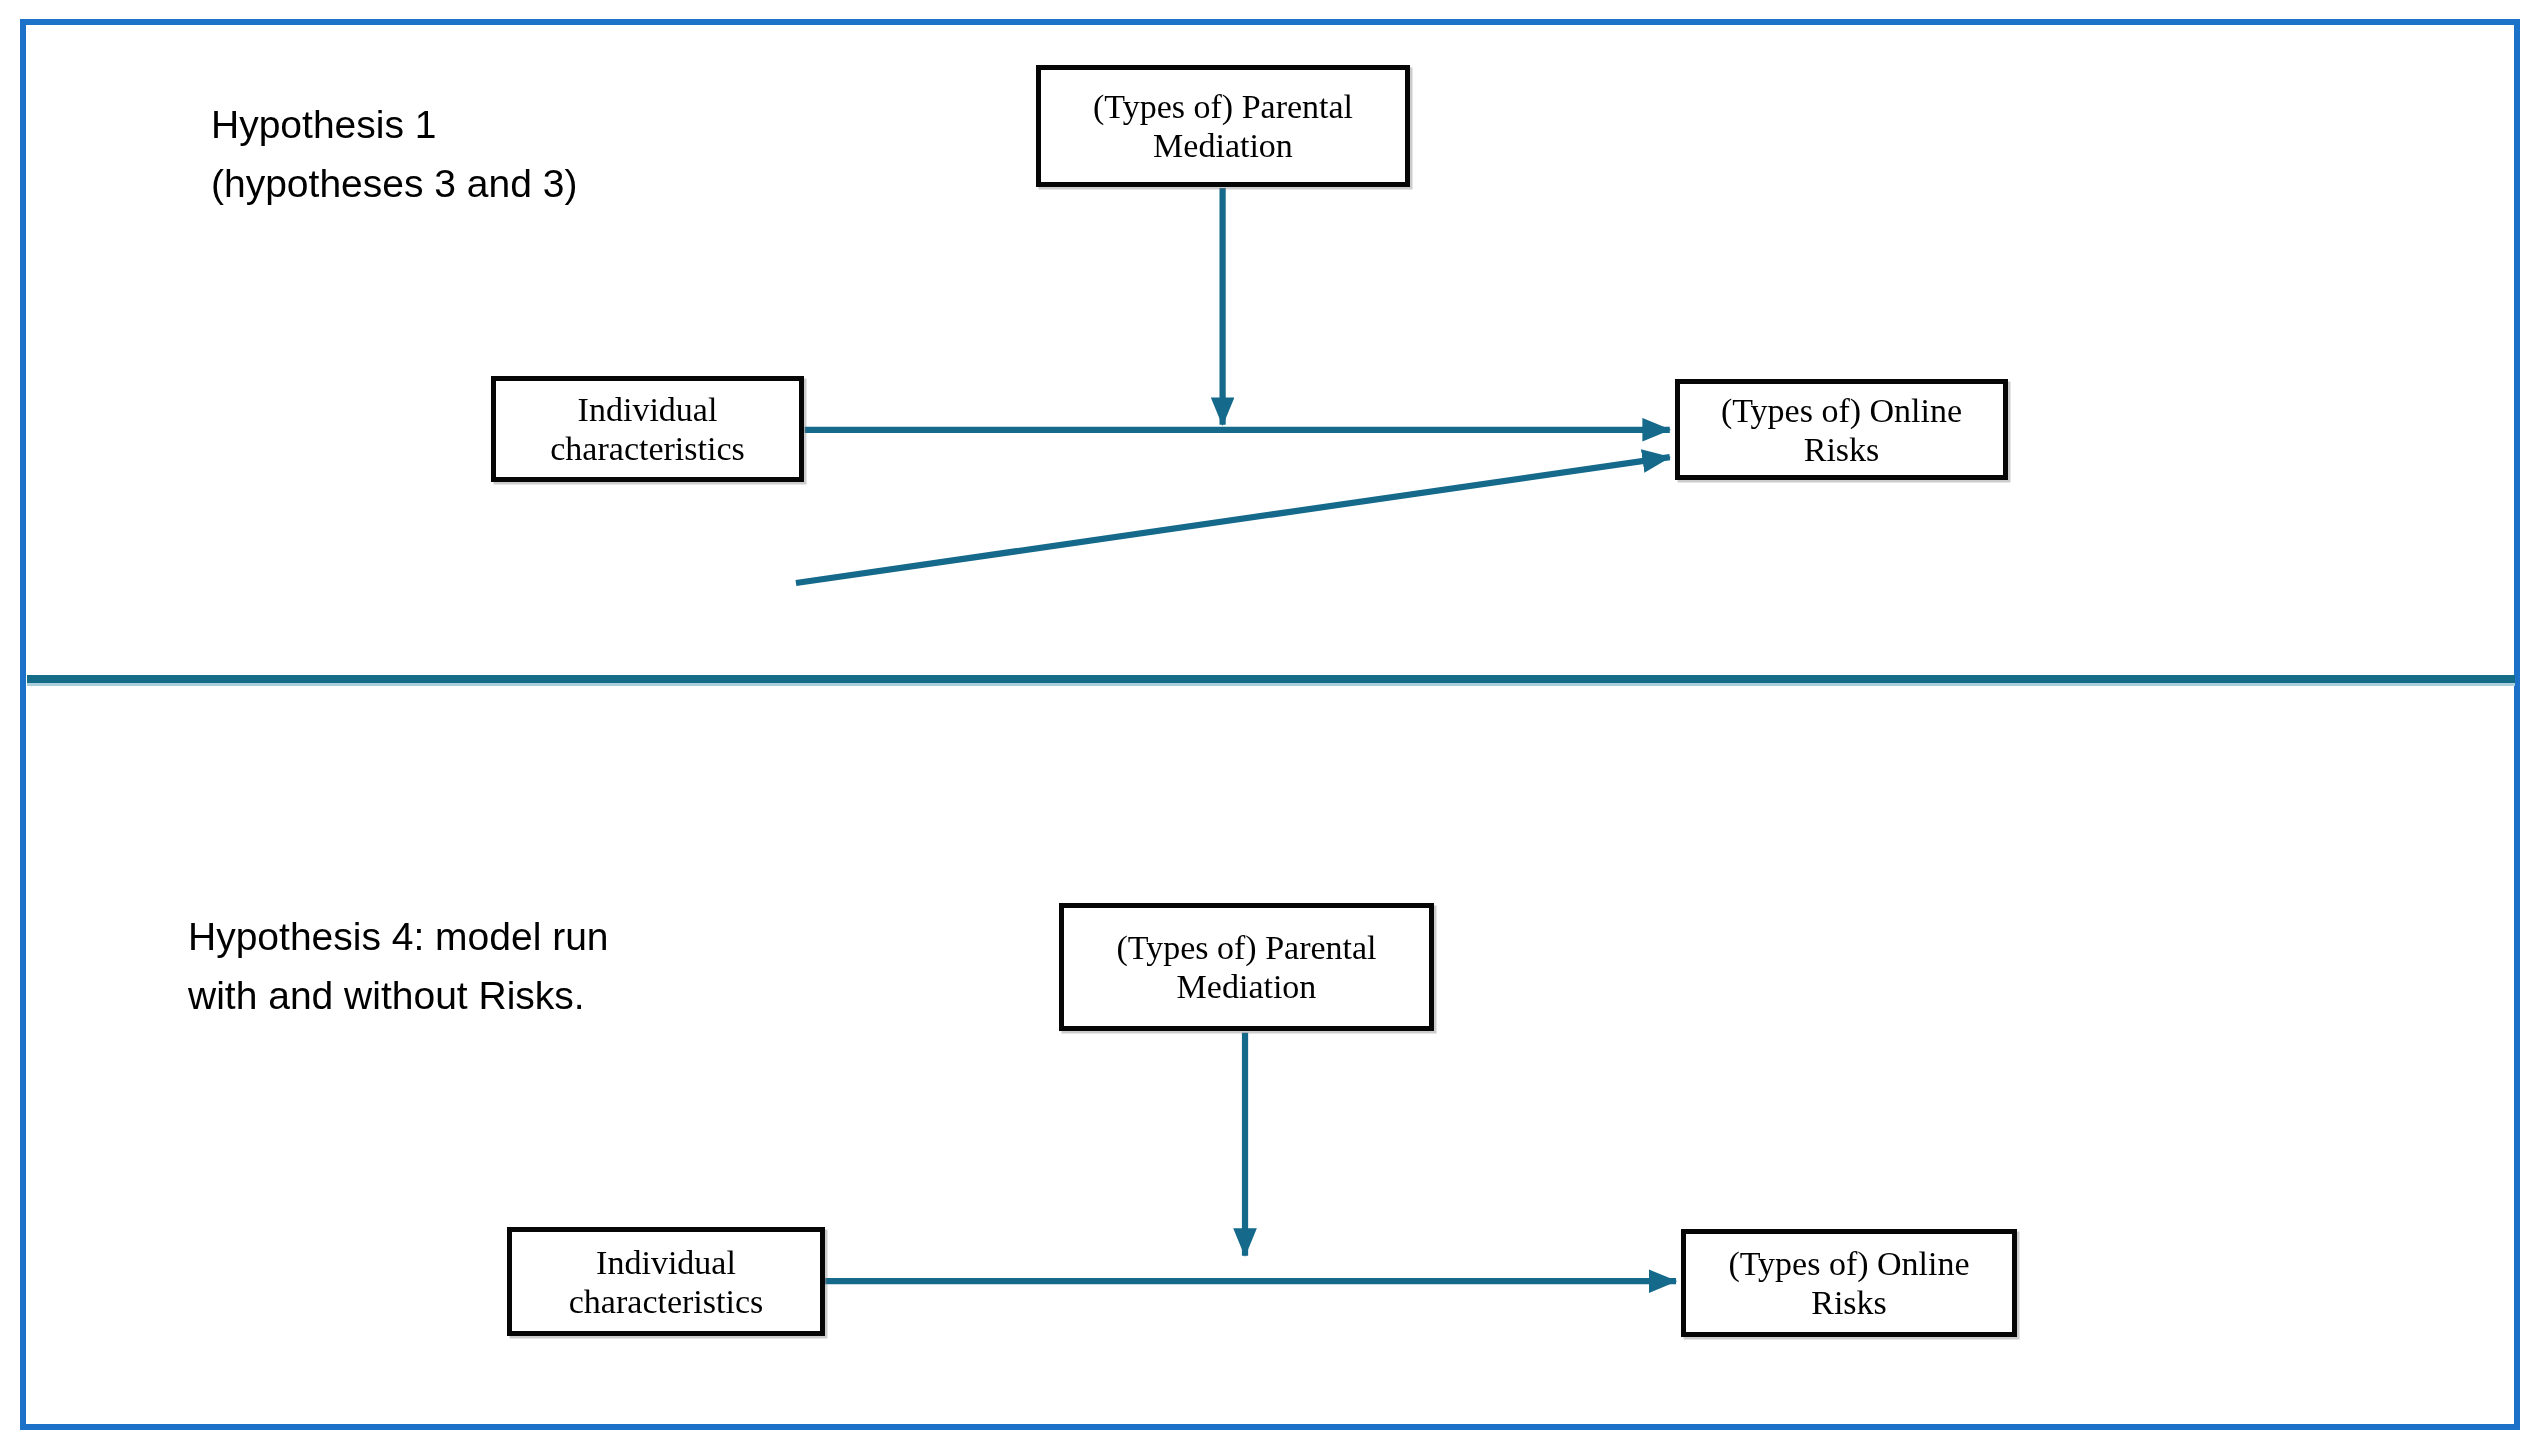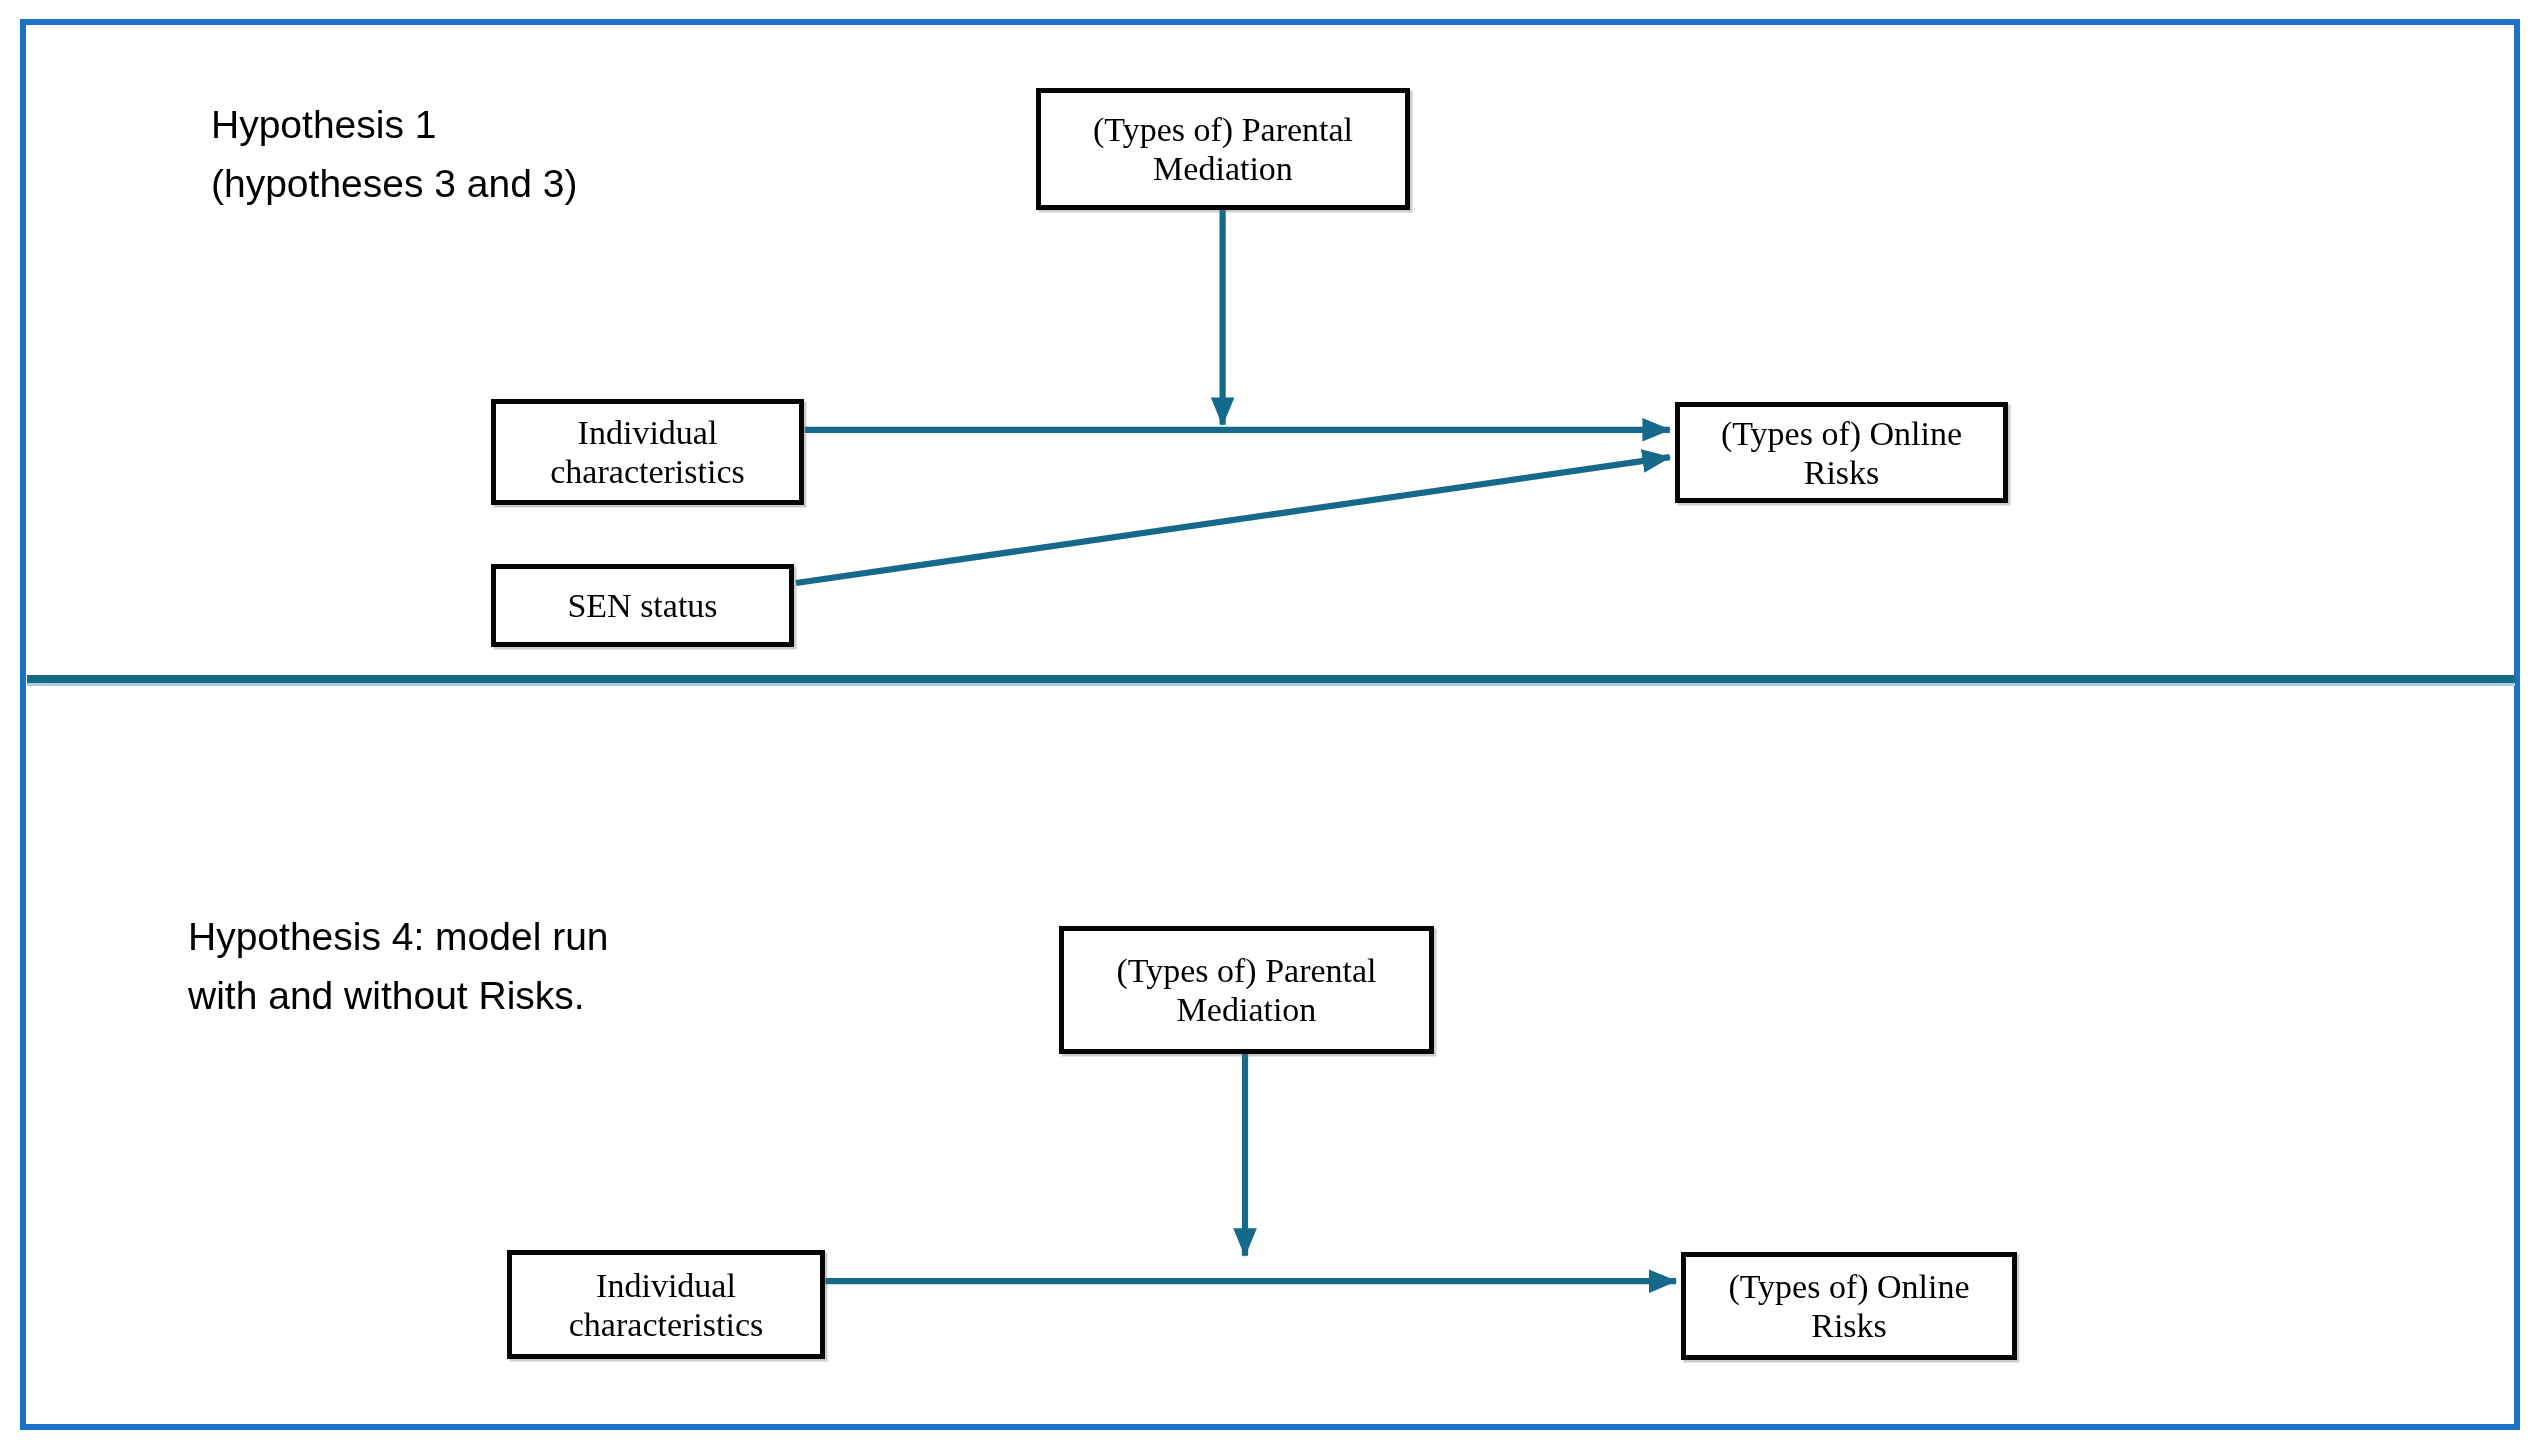--- a/index.html
+++ b/index.html
@@ -49,21 +49,20 @@
     box-sizing: border-box;
     display: flex;
     align-items: center;
     justify-content: center;
     text-align: center;
     font-family: "Liberation Serif", serif;
     font-size: 34px;
     line-height: 39px;
     color: #000000;
     padding: 0 13.7px;
-    margin-top: 23px;
   }
   #box-top-parental      { left: 1036px; top: 65px;  width: 374px; height: 122px; }
   #box-top-individual    { left: 491px;  top: 376px;  width: 313px; height: 106px; }
   #box-top-sen           { left: 491px;  top: 541px;  width: 303px; height: 83px; }
   #box-top-online        { left: 1675px; top: 379px;  width: 333px; height: 101px; }
   #box-bottom-parental   { left: 1059px; top: 903px; width: 375px; height: 128px; }
   #box-bottom-individual { left: 507px;  top: 1227px; width: 318px; height: 109px; }
   #box-bottom-online     { left: 1681px; top: 1229px; width: 336px; height: 108px; }
   #lbl-top    { left: 187px; top: 95px; margin-left: 24px; }
   #lbl-bottom { left: 188px; top: 907px; }
@@ -104,23 +103,20 @@
   </div>
 
   <div class="box" id="box-top-parental">
     <span>(Types of) Parental Mediation</span>
   </div>
 
   <div class="box" id="box-top-individual">
     <span>Individual characteristics</span>
   </div>
 
-  <div class="box" id="box-top-sen">
-    <span>SEN status</span>
-  </div>
 
   <div class="box" id="box-top-online">
     <span>(Types of) Online Risks</span>
   </div>
 
   <div class="plabel" id="lbl-bottom">
     <div>Hypothesis 4: model run</div>
     <div>with and without Risks.</div>
   </div>
 

